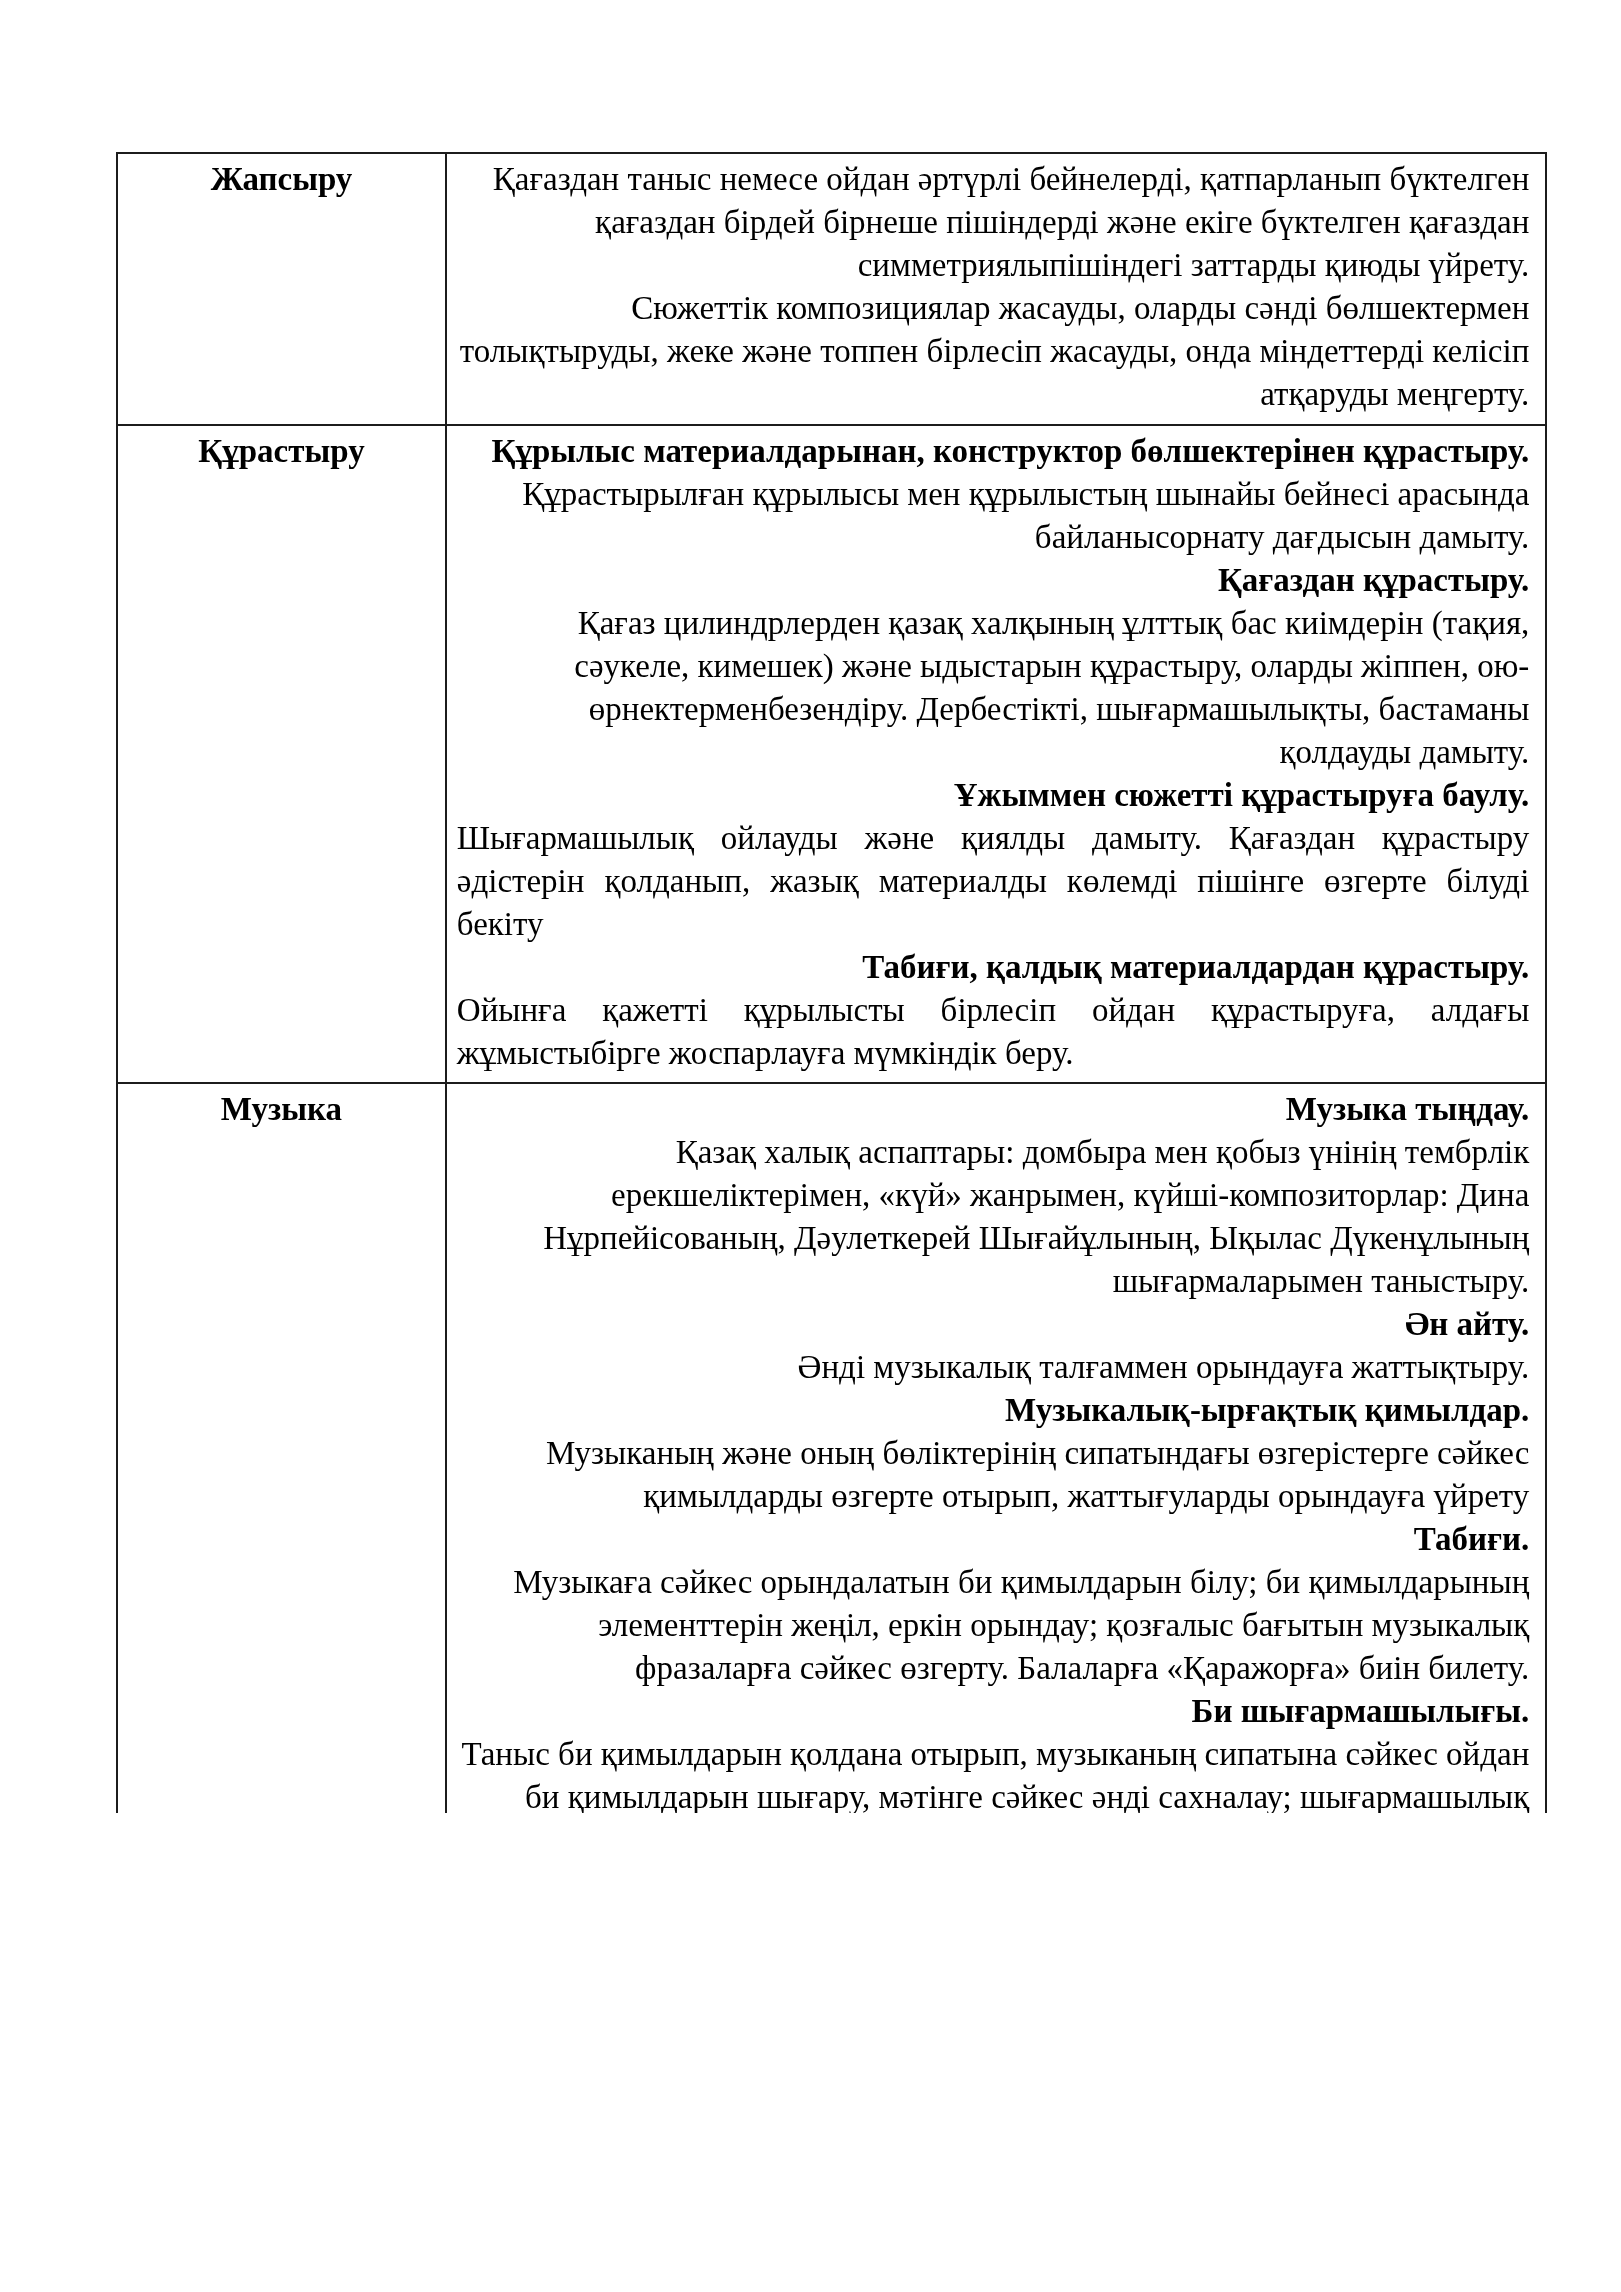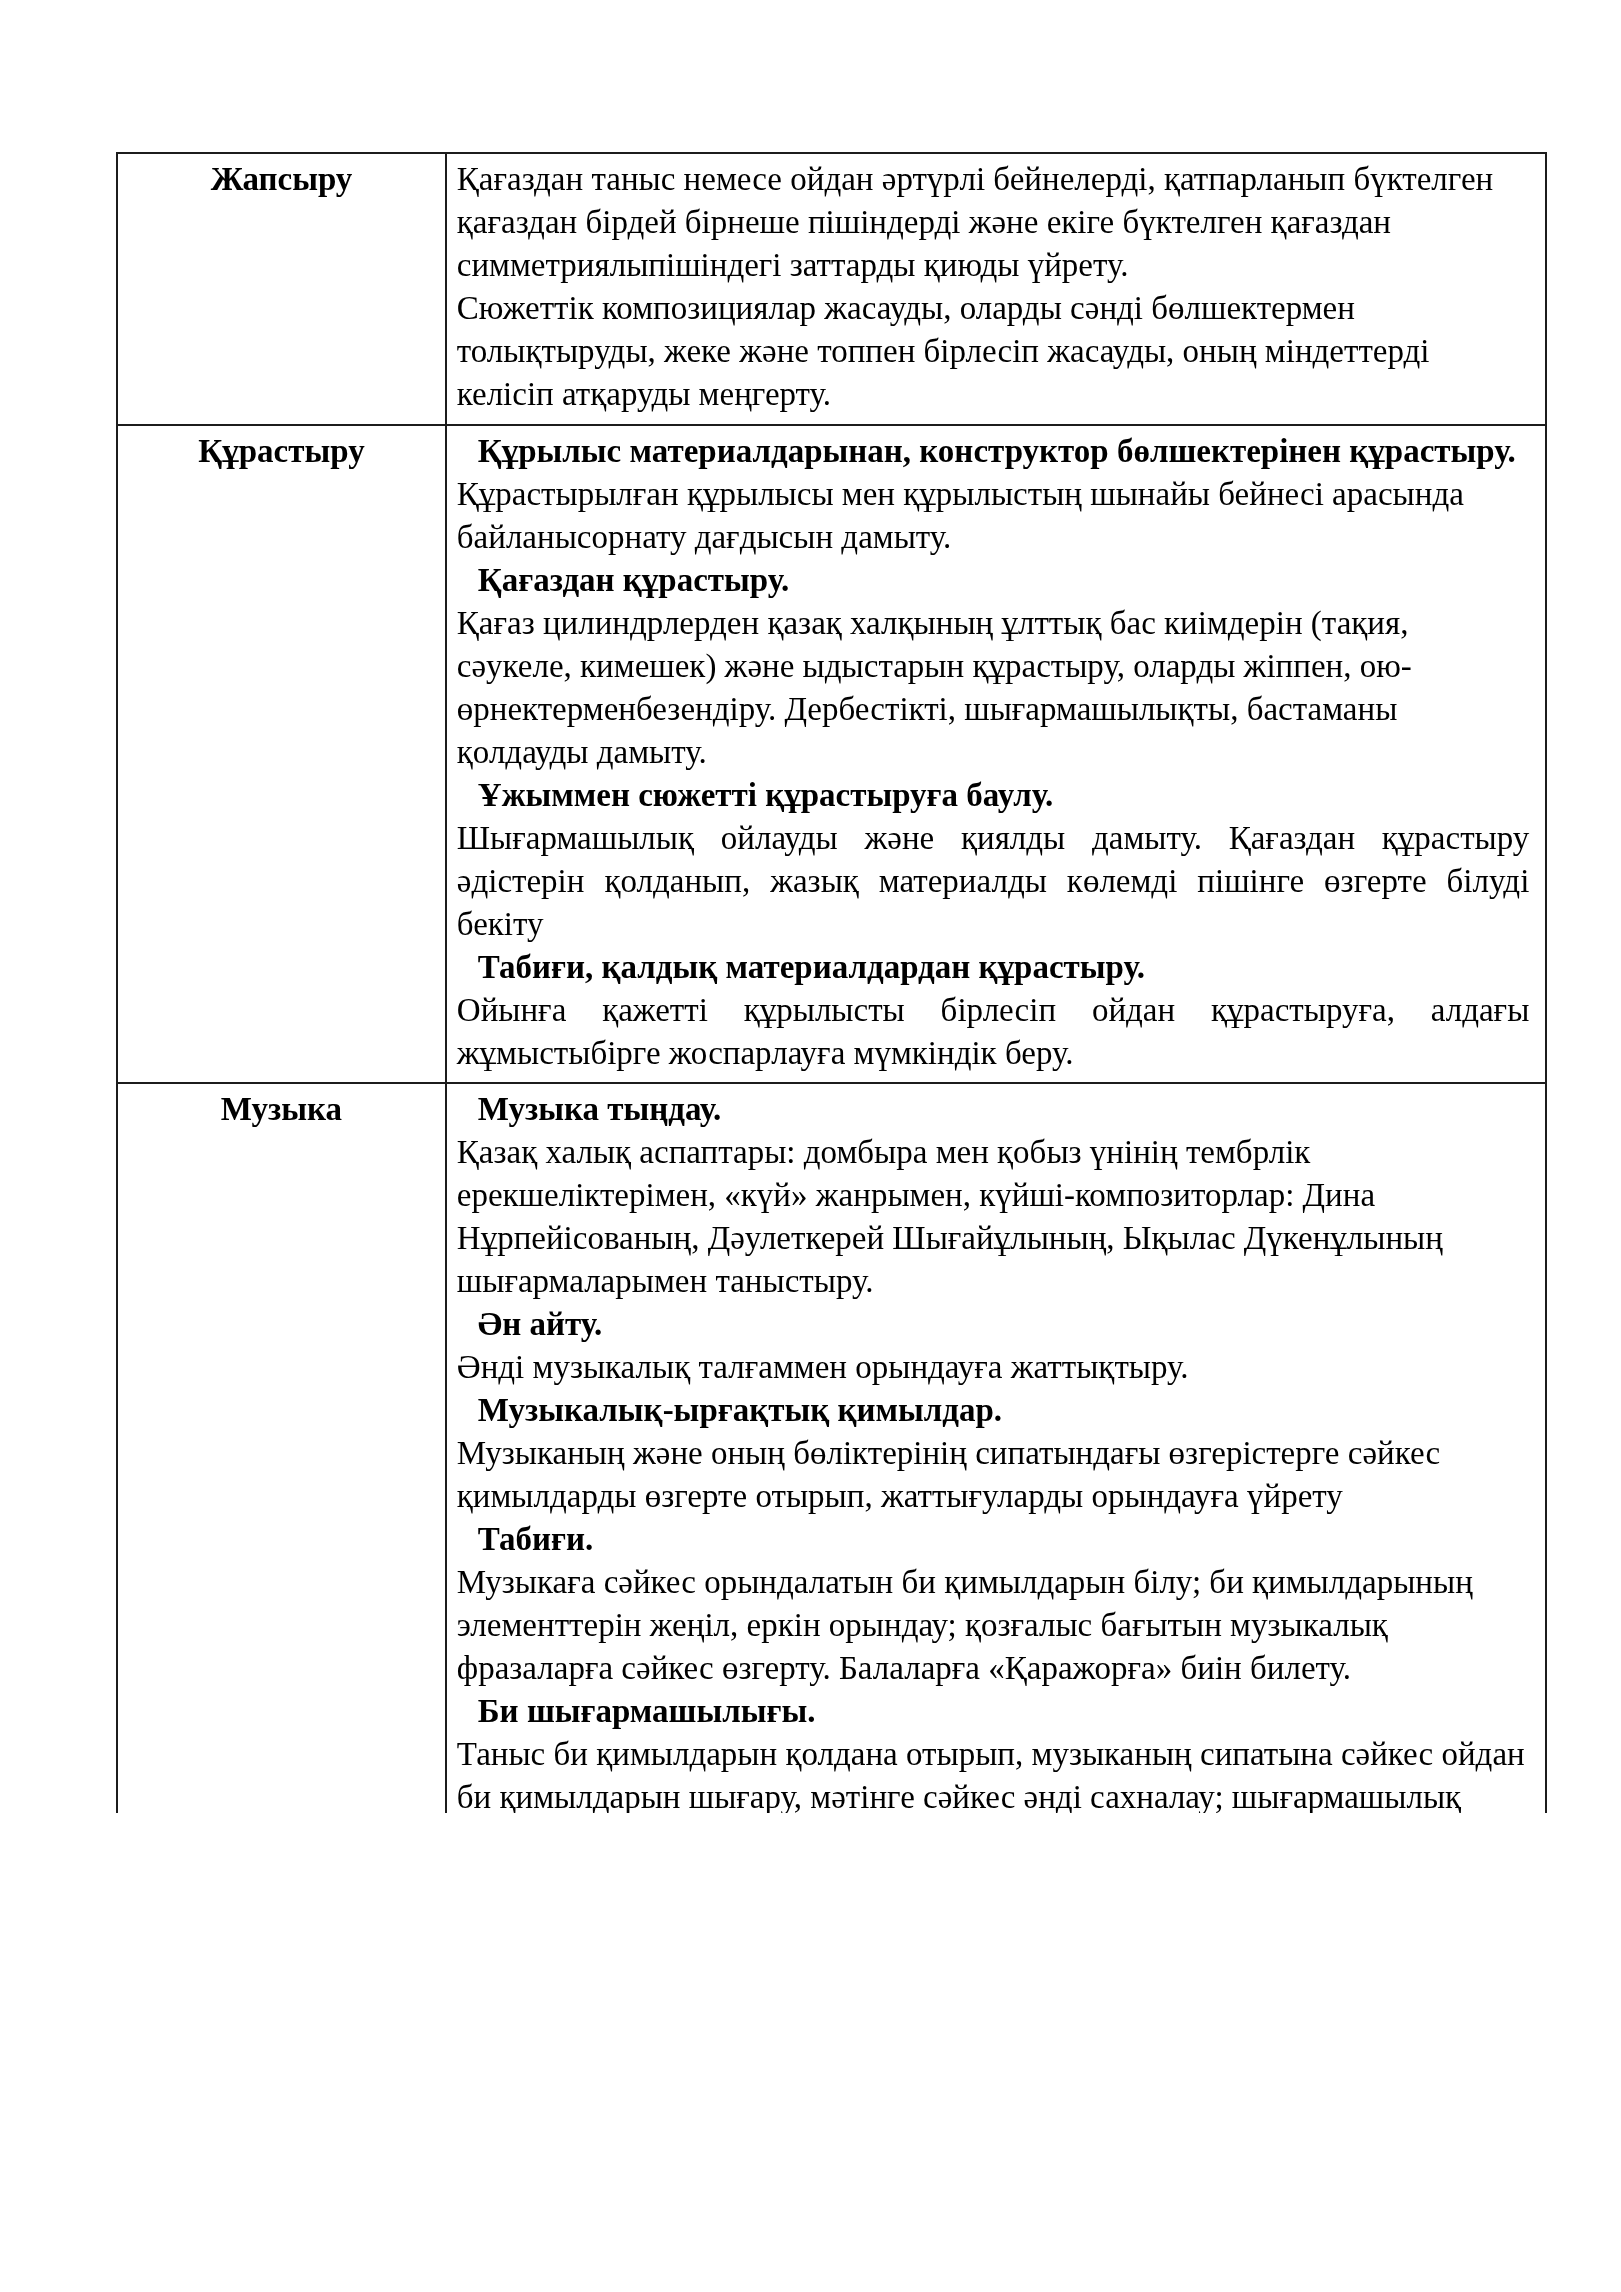--- a/index.html
+++ b/index.html
@@ -35,20 +35,21 @@
     font-weight: bold;
     padding: 3.9px 5.9px 5.9px 5.9px;
   }
   td.cell-content {
     padding: 3.9px 15.7px 7.8px 9.8px;
     text-align: left;
   }
   td.cell-content p {
     margin: 0;
     padding: 0;
+    text-align: right;
   }
   td.cell-content p.bold {
     font-weight: bold;
     margin-left: 21px;
   }
   td.cell-content p.justify {
     text-align: justify;
     font-family: Liberation Serif, serif;
   }
   .page-number {
@@ -71,21 +72,21 @@
       <col style="width:329px">
       <col>
     </colgroup>
     <tbody>
       <tr>
         <td class="cell-header">
           <span>Жапсыру</span>
         </td>
         <td class="cell-content">
             <p>Қағаздан таныс немесе ойдан әртүрлі бейнелерді, қатпарланып бүктелген қағаздан бірдей бірнеше пішіндерді және екіге бүктелген қағаздан симметриялыпішіндегі заттарды қиюды үйрету.</p>
-            <p>Сюжеттік композициялар жасауды, оларды сәнді бөлшектермен толықтыруды, жеке және топпен бірлесіп жасауды, оның міндеттерді келісіп атқаруды меңгерту.</p>
+            <p>Сюжеттік композициялар жасауды, оларды сәнді бөлшектермен толықтыруды, жеке және топпен бірлесіп жасауды, онда міндеттерді келісіп атқаруды меңгерту.</p>
           </td>
       </tr>
       <tr>
         <td class="cell-header">
           <span>Құрастыру</span>
         </td>
         <td class="cell-content">
             <p class="bold">Құрылыс материалдарынан, конструктор бөлшектерінен құрастыру.</p>
             <p>Құрастырылған құрылысы мен құрылыстың шынайы бейнесі арасында байланысорнату дағдысын дамыту.</p>
             <p class="bold">Қағаздан құрастыру.</p>

